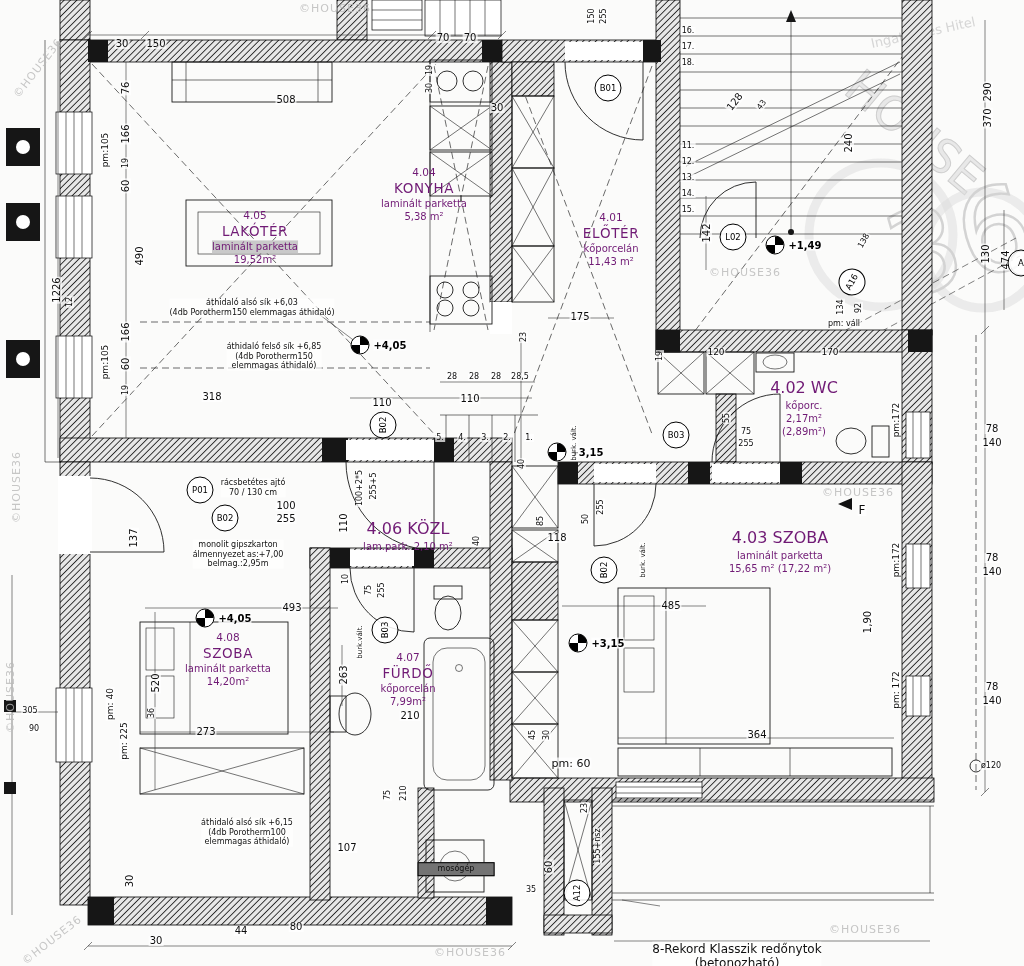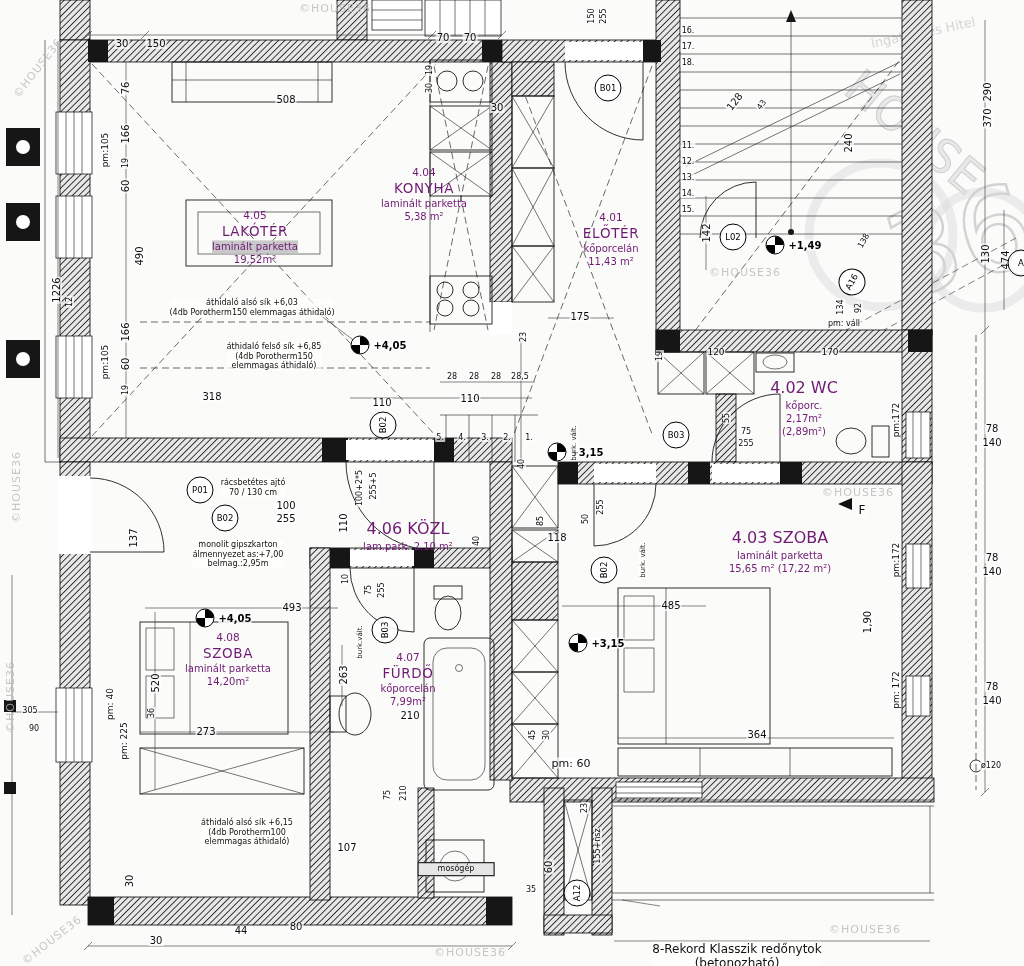--- a/index.html
+++ b/index.html
@@ -9,21 +9,21 @@
   #ov > span, #ov > div{position:absolute}
   .ann div,.room div{position:static}
   .lbl{font-size:10px;color:#0d0d0d;white-space:nowrap;line-height:1;background:rgba(255,255,255,.72);padding:0 1px}
   .wm{font-size:11px;color:#b9b9b9;opacity:.8;white-space:nowrap;letter-spacing:1px}
   .mk{width:25px;height:25px;border:1.2px solid #000;border-radius:50%;background:rgba(255,255,255,.88);
       font-size:8.5px;display:flex;align-items:center;justify-content:center;color:#000;line-height:1}
   .bm{width:17px;height:17px;border:1.3px solid #000;border-radius:50%;
       background:conic-gradient(#000 0 25%,#fff 25% 50%,#000 50% 75%,#fff 75% 100%)}
   .ev{font-size:10px;font-weight:bold;color:#000;background:rgba(255,255,255,.8);white-space:nowrap}
   .ann{text-align:center;line-height:1.2;color:#101010;background:rgba(255,255,255,.66);white-space:nowrap}
-  .annbox{border:1px solid #000;background:#e5e5e5;padding:1px 19px}
+  .annbox{border:1px solid #000;background:#737373;padding:1px 19px}
   .room{text-align:center;line-height:1.3;color:#701a75;white-space:nowrap}
   .rnum{font-size:10.5px}
   .rname{font-size:13.5px;letter-spacing:.6px}
   .rname0{font-size:16px}
   .rsub{font-size:10px}
   .hl{background:#c9c9c9}
   
   .w{fill:url(#hz);stroke:#000;stroke-width:.8}
   .s{fill:#161616;stroke:none}
   .o{fill:#ffffff;stroke:none}

